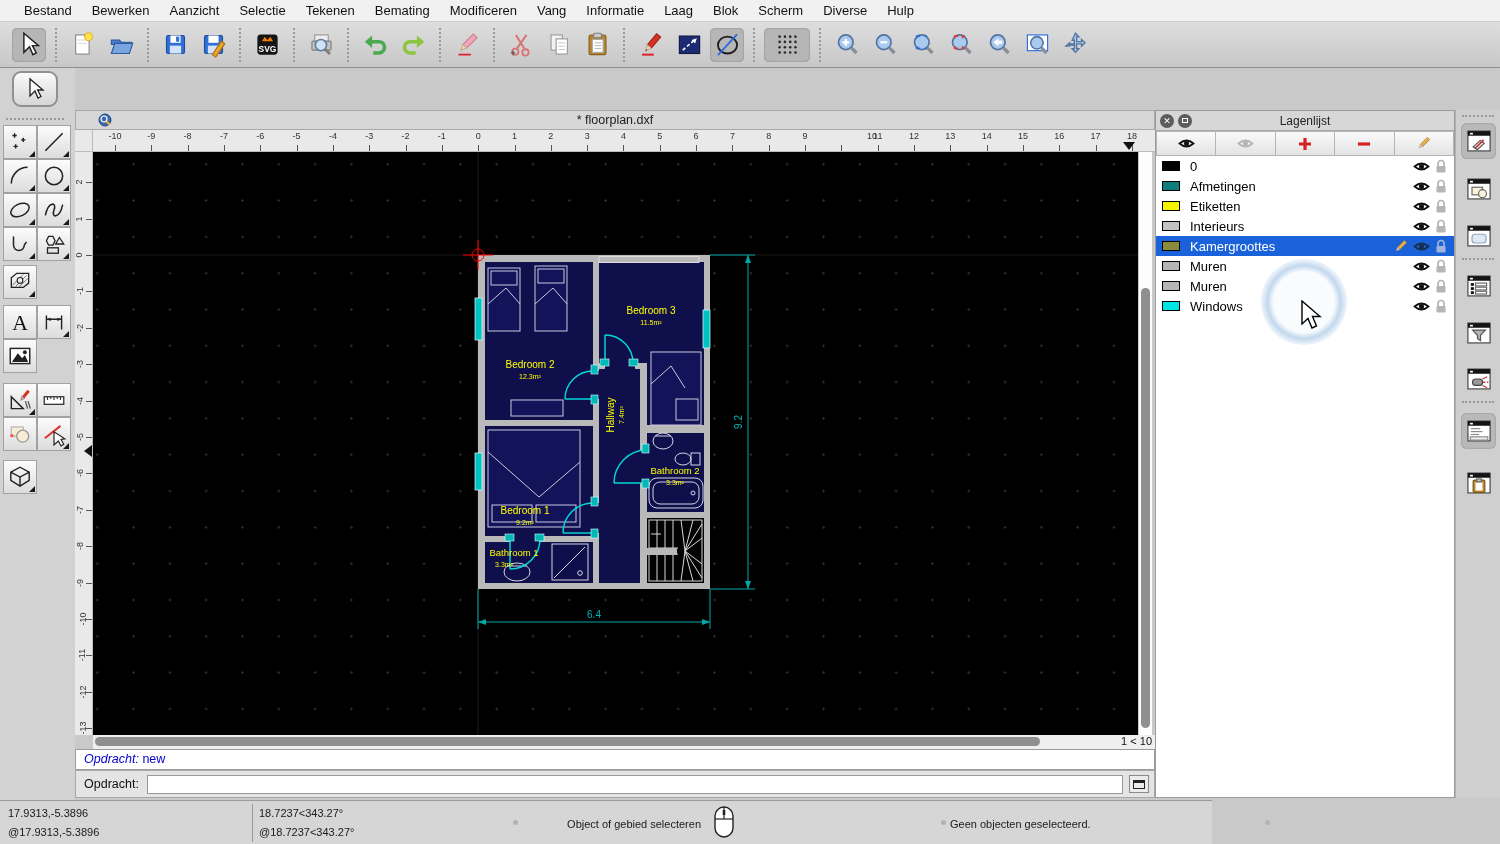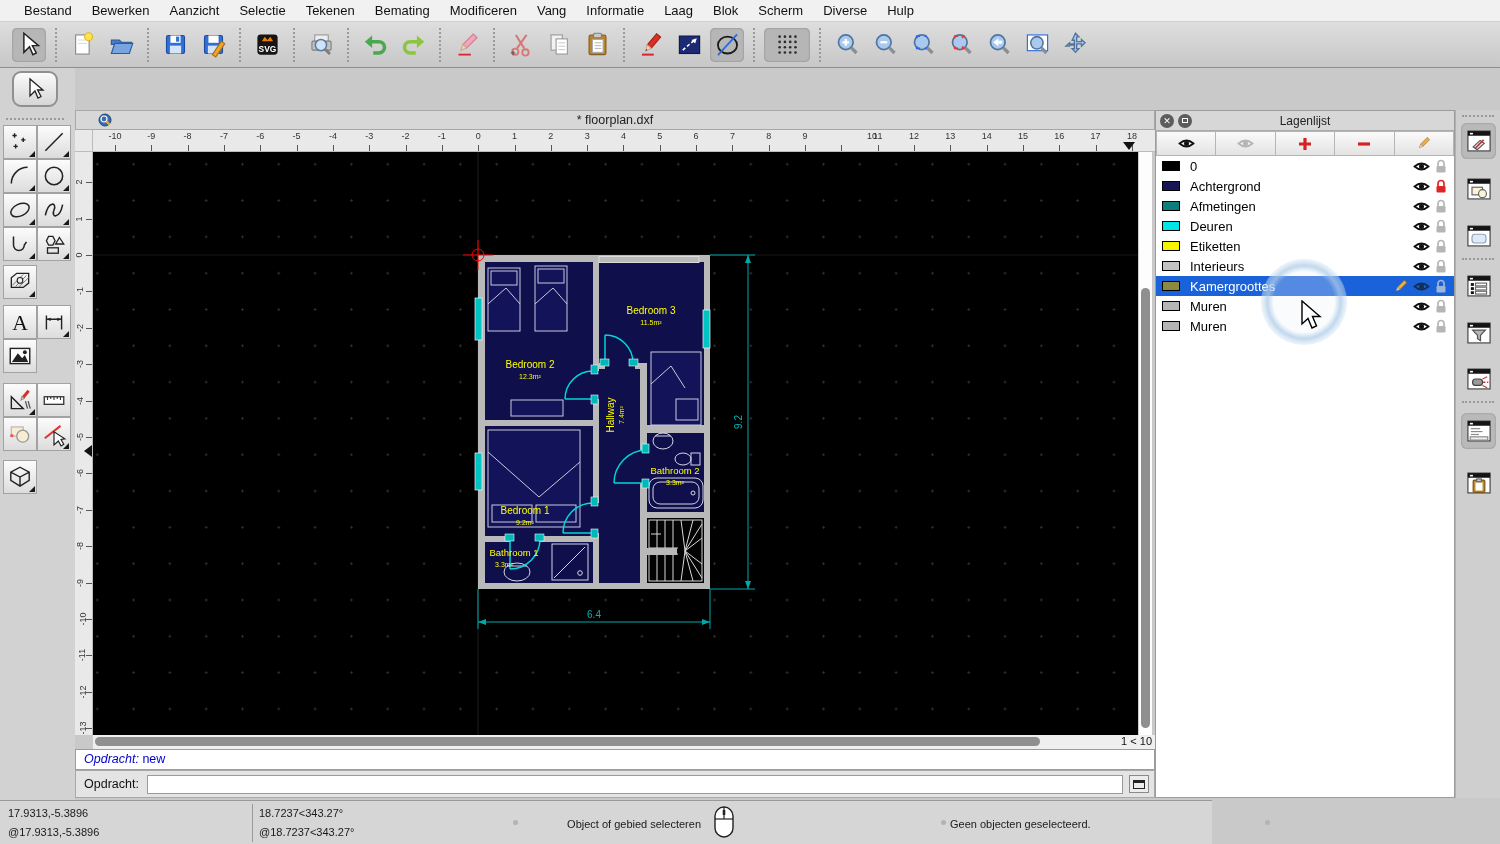--- a/index.html
+++ b/index.html
@@ -885,54 +885,22 @@
           </svg>
         </span>
         <span class="lp-ico lp-lock">
           <svg width="12" height="15" viewBox="0 0 12 15">
             <path d="M3 7 V4.5 a3 3 0 0 1 6 0 V7" fill="none" stroke="#b5b5b5" stroke-width="1.7"></path>
             <rect x="1.5" y="7" width="9" height="6.5" rx="1.2" fill="#b5b5b5"></rect>
           </svg>
         </span>
       </div>
       <div class="lp-row">
-        <span class="lp-swatch" style="background:#161655"></span>
-        <span class="lp-name">Achtergrond</span>
-        <span class="lp-ico lp-eye">
-          <svg width="17" height="13" viewBox="0 0 17 13">
-            <path d="M1.5 6.5 Q8.5 0.5 15.5 6.5 Q8.5 12.5 1.5 6.5 Z" fill="none" stroke="#111" stroke-width="1.7"></path>
-            <circle cx="8.5" cy="6.5" r="2.5" fill="#111"></circle>
-          </svg>
-        </span>
-        <span class="lp-ico lp-lock">
-          <svg width="12" height="15" viewBox="0 0 12 15">
-            <path d="M3 7 V4.5 a3 3 0 0 1 6 0 V7" fill="none" stroke="#e02424" stroke-width="1.7"></path>
-            <rect x="1.5" y="7" width="9" height="6.5" rx="1.2" fill="#e02424"></rect>
-          </svg>
-        </span>
-      </div>
-      <div class="lp-row">
         <span class="lp-swatch" style="background:#0e7d7d"></span>
         <span class="lp-name">Afmetingen</span>
-        <span class="lp-ico lp-eye">
-          <svg width="17" height="13" viewBox="0 0 17 13">
-            <path d="M1.5 6.5 Q8.5 0.5 15.5 6.5 Q8.5 12.5 1.5 6.5 Z" fill="none" stroke="#111" stroke-width="1.7"></path>
-            <circle cx="8.5" cy="6.5" r="2.5" fill="#111"></circle>
-          </svg>
-        </span>
-        <span class="lp-ico lp-lock">
-          <svg width="12" height="15" viewBox="0 0 12 15">
-            <path d="M3 7 V4.5 a3 3 0 0 1 6 0 V7" fill="none" stroke="#b5b5b5" stroke-width="1.7"></path>
-            <rect x="1.5" y="7" width="9" height="6.5" rx="1.2" fill="#b5b5b5"></rect>
-          </svg>
-        </span>
-      </div>
-      <div class="lp-row">
-        <span class="lp-swatch" style="background:#00e5e5"></span>
-        <span class="lp-name">Deuren</span>
         <span class="lp-ico lp-eye">
           <svg width="17" height="13" viewBox="0 0 17 13">
             <path d="M1.5 6.5 Q8.5 0.5 15.5 6.5 Q8.5 12.5 1.5 6.5 Z" fill="none" stroke="#111" stroke-width="1.7"></path>
             <circle cx="8.5" cy="6.5" r="2.5" fill="#111"></circle>
           </svg>
         </span>
         <span class="lp-ico lp-lock">
           <svg width="12" height="15" viewBox="0 0 12 15">
             <path d="M3 7 V4.5 a3 3 0 0 1 6 0 V7" fill="none" stroke="#b5b5b5" stroke-width="1.7"></path>
             <rect x="1.5" y="7" width="9" height="6.5" rx="1.2" fill="#b5b5b5"></rect>
@@ -1007,20 +975,36 @@
         <span class="lp-ico lp-lock">
           <svg width="12" height="15" viewBox="0 0 12 15">
             <path d="M3 7 V4.5 a3 3 0 0 1 6 0 V7" fill="none" stroke="#b5b5b5" stroke-width="1.7"></path>
             <rect x="1.5" y="7" width="9" height="6.5" rx="1.2" fill="#b5b5b5"></rect>
           </svg>
         </span>
       </div>
       <div class="lp-row">
         <span class="lp-swatch" style="background:#b5b5b5"></span>
         <span class="lp-name">Muren</span>
+        <span class="lp-ico lp-eye">
+          <svg width="17" height="13" viewBox="0 0 17 13">
+            <path d="M1.5 6.5 Q8.5 0.5 15.5 6.5 Q8.5 12.5 1.5 6.5 Z" fill="none" stroke="#111" stroke-width="1.7"></path>
+            <circle cx="8.5" cy="6.5" r="2.5" fill="#111"></circle>
+          </svg>
+        </span>
+        <span class="lp-ico lp-lock">
+          <svg width="12" height="15" viewBox="0 0 12 15">
+            <path d="M3 7 V4.5 a3 3 0 0 1 6 0 V7" fill="none" stroke="#b5b5b5" stroke-width="1.7"></path>
+            <rect x="1.5" y="7" width="9" height="6.5" rx="1.2" fill="#b5b5b5"></rect>
+          </svg>
+        </span>
+      </div>
+      <div class="lp-row">
+        <span class="lp-swatch" style="background:#00e5e5"></span>
+        <span class="lp-name">Windows</span>
         <span class="lp-ico lp-eye">
           <svg width="17" height="13" viewBox="0 0 17 13">
             <path d="M1.5 6.5 Q8.5 0.5 15.5 6.5 Q8.5 12.5 1.5 6.5 Z" fill="none" stroke="#111" stroke-width="1.7"></path>
             <circle cx="8.5" cy="6.5" r="2.5" fill="#111"></circle>
           </svg>
         </span>
         <span class="lp-ico lp-lock">
           <svg width="12" height="15" viewBox="0 0 12 15">
             <path d="M3 7 V4.5 a3 3 0 0 1 6 0 V7" fill="none" stroke="#b5b5b5" stroke-width="1.7"></path>
             <rect x="1.5" y="7" width="9" height="6.5" rx="1.2" fill="#b5b5b5"></rect>

